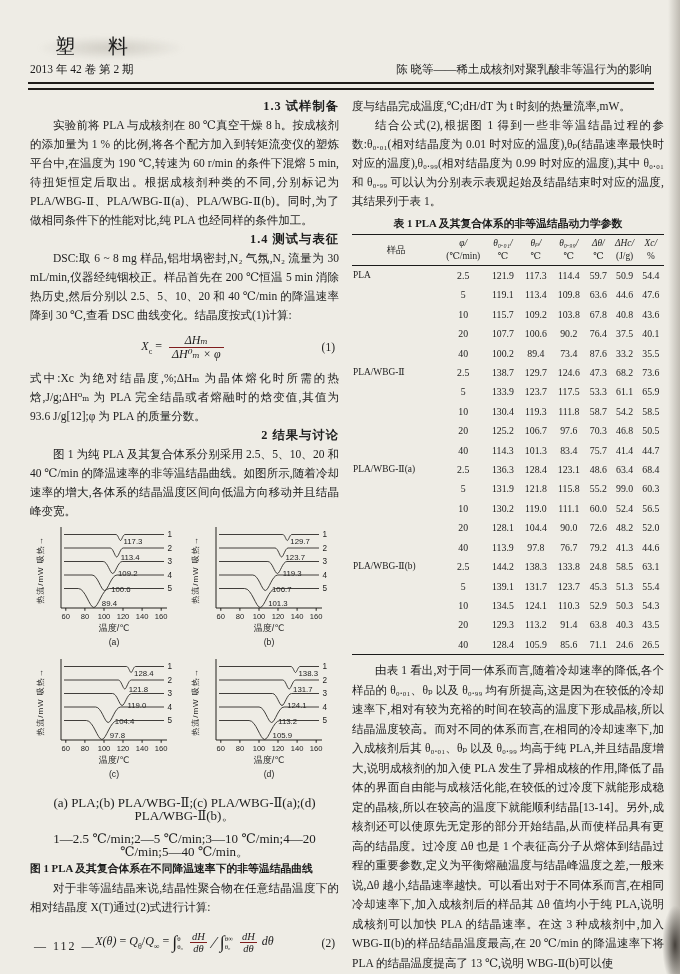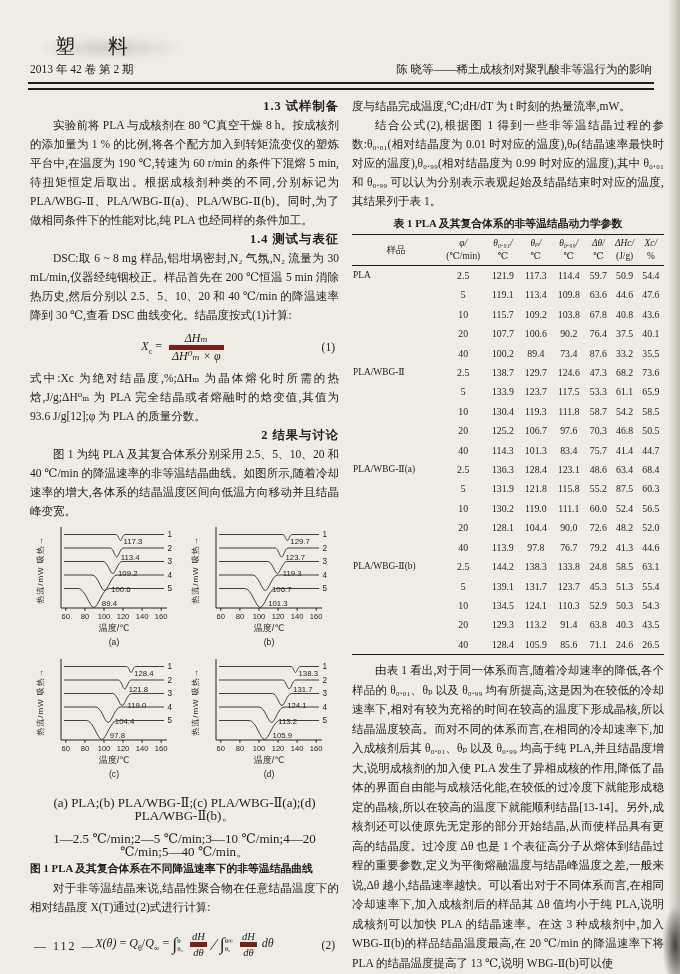--- a/index.html
+++ b/index.html
@@ -29,21 +29,21 @@
   .col-right{left:352px;width:312px;}
   h3{margin:1px 0 1px 0;font-size:12.3px;font-weight:700;letter-spacing:1px;text-align:right;}
   p{margin:0;font-size:11.5px;line-height:19px;text-align:justify;}
   p.indent{text-indent:2em;}
   
   .equation{position:relative;display:flex;align-items:center;justify-content:center;
     margin:5px 0;font-size:12px;min-height:34px;}
   .eq-no{position:absolute;right:4px;top:50%;transform:translateY(-50%);font-size:11.5px;}
   .it{font-style:italic;}
   .frac{display:inline-flex;flex-direction:column;text-align:center;vertical-align:middle;margin:0 4px;line-height:13px;}
-  .fnum{border-bottom:5px solid #7f1d1d;padding:0 3px;font-style:italic;}
+  .fnum{border-bottom:1px solid #7f1d1d;padding:0 3px;font-style:italic;}
   .fden{padding:0 3px;}
   .sfrac{display:inline-flex;flex-direction:column;text-align:center;vertical-align:middle;margin:9px 2px;line-height:11px;font-size:10.5px;}
   .sfrac .fnum{padding:0 2px;}
   .intsym{font-size:18px;font-style:italic;vertical-align:middle;}
   .lims{display:inline-flex;flex-direction:column;font-size:7px;line-height:8px;vertical-align:middle;margin:0 2px 0 0;}
   .bigslash{font-size:17px;margin:0 1px;vertical-align:middle;}
   sub{font-size:8px;}
   
   .figure{margin:3px 0 2px 0;}
   .fig-grid{display:grid;grid-template-columns:1fr 1fr;row-gap:2px;justify-items:center;}
@@ -456,21 +456,21 @@
             <td>63.4</td>
             <td>68.4</td>
           </tr>
           <tr>
             <td class="sample"></td>
             <td>5</td>
             <td>131.9</td>
             <td>121.8</td>
             <td>115.8</td>
             <td>55.2</td>
-            <td>87.5</td>
+            <td>99.0</td>
             <td>60.3</td>
           </tr>
           <tr>
             <td class="sample"></td>
             <td>10</td>
             <td>130.2</td>
             <td>119.0</td>
             <td>111.1</td>
             <td>60.0</td>
             <td>52.4</td>

